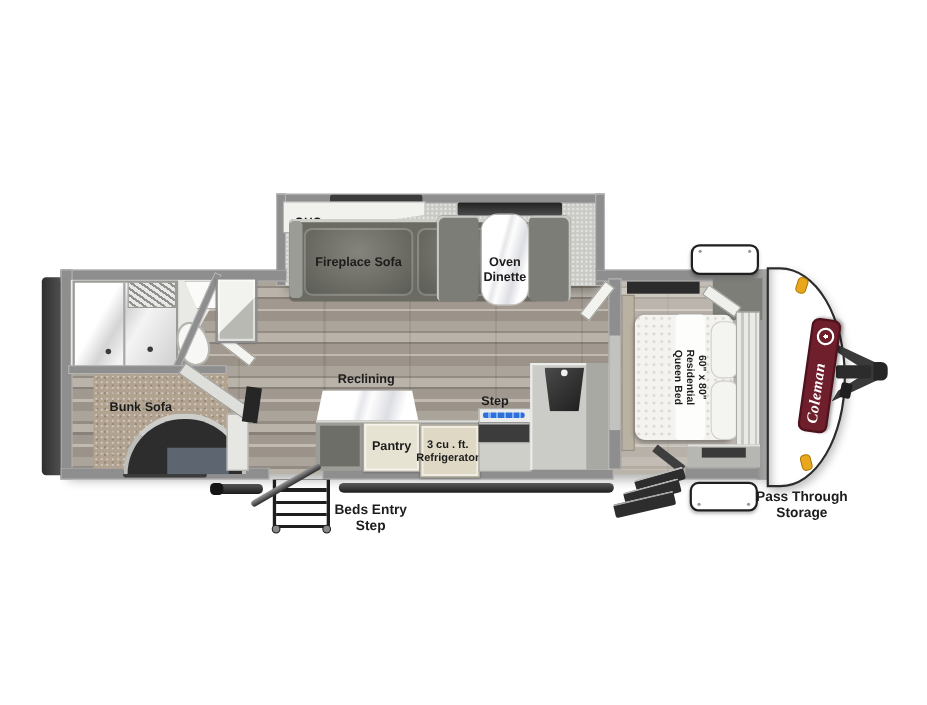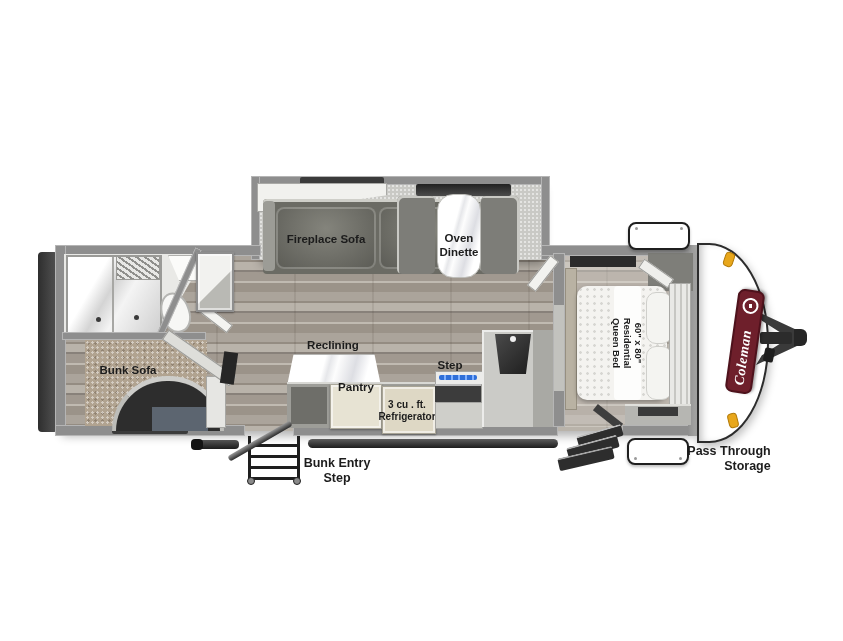--- a/index.html
+++ b/index.html
@@ -92,21 +92,21 @@
   <div class="lbl" style="left:128px;top:371px;font-size:11.5px;">Bunk Sofa</div>
 
   <div class="abs marble" style="left:287px;top:354px;width:92px;height:30px;border:1px solid #b5b5b2;
               clip-path:polygon(7% 0,93% 0,100% 100%,0 100%);"></div>
   <div class="lbl" style="left:333px;top:346px;font-size:11.5px;">Reclining</div>
 
   <div class="abs" style="left:287px;top:382px;width:196px;height:46px;background:#9d9d98;box-shadow:inset 0 2px 0 #d8d8d4;">
     <div class="abs" style="left:4px;top:5px;width:36px;height:37px;background:#6e6e69;"></div>
   </div>
   <div class="abs cab" style="left:330px;top:384px;width:50px;height:43px;background:#e7e3d3;border:1px solid #aaa79a;"></div>
-  <div class="lbl" style="left:356px;top:388px;font-size:11.5px;">Pantry</div>
+  <div class="lbl" style="left:356px;top:407px;font-size:11.5px;">Pantry</div>
   <div class="abs cab" style="left:382px;top:386px;width:52px;height:46px;background:#ded8c5;border:1px solid #a8a495;"></div>
   <div class="lbl" style="left:407px;top:411px;font-size:10px;">3 cu . ft.
 Refrigerator</div>
 
   <div class="abs" style="left:435px;top:371px;width:46px;height:12px;background:#ececea;border:1px solid #a5a5a2;">
     <div class="abs" style="left:3px;top:3px;width:38px;height:5px;background:repeating-linear-gradient(90deg,#2f6fd8 0 5px,#7fb0ff 5px 7px);border-radius:2px;"></div>
   </div>
   <div class="abs" style="left:435px;top:384px;width:46px;height:18px;background:#3c3c3c;box-shadow:inset 0 2px 0 #bdbdbd;"></div>
   <div class="abs" style="left:435px;top:402px;width:46px;height:25px;background:#cfcfca;border:1px solid #a5a5a2;"></div>
   <div class="lbl" style="left:450px;top:366px;font-size:11.5px;">Step</div>
@@ -153,36 +153,36 @@
   <div class="abs" style="left:764px;top:348px;width:10px;height:14px;background:#1f1f1f;border-radius:2px;transform:rotate(12deg);"></div>
 
   <div class="abs door-panel" style="left:628px;top:222px;width:58px;height:24px;">
     <div class="screw" style="left:5px;top:3px;"></div>
     <div class="screw" style="right:5px;top:3px;"></div>
   </div>
   <div class="abs door-panel" style="left:627px;top:438px;width:58px;height:23px;">
     <div class="screw" style="left:5px;bottom:3px;"></div>
     <div class="screw" style="right:5px;bottom:3px;"></div>
   </div>
-  <div class="lbl" style="left:729px;top:459px;font-size:12.5px;text-align:right;">Pass Through
+  <div class="lbl" style="left:729px;top:459px;font-size:12.5px;">Pass Through
 Storage</div>
 
   <div class="abs" style="left:197px;top:440px;width:42px;height:9px;background:linear-gradient(180deg,#555,#1c1c1c);border-radius:4px;">
     <div class="abs" style="left:-6px;top:-1px;width:12px;height:11px;background:#141414;border-radius:4px;"></div>
   </div>
   <div class="abs" style="left:308px;top:439px;width:250px;height:9px;background:linear-gradient(180deg,#5c5c5c,#1d1d1d);border-radius:5px;"></div>
 
   <div class="abs" style="left:248px;top:436px;width:46px;height:44px;
               border-left:3px solid #1e1e1e;border-right:3px solid #1e1e1e;
               background:repeating-linear-gradient(180deg,rgba(0,0,0,0) 0 8px,#1e1e1e 8px 11px);">
     <div class="abs" style="left:-4px;bottom:-5px;width:6px;height:6px;border-radius:50%;background:#8a8a8a;border:1px solid #222;"></div>
     <div class="abs" style="right:-4px;bottom:-5px;width:6px;height:6px;border-radius:50%;background:#8a8a8a;border:1px solid #222;"></div>
   </div>
   <div class="abs" style="left:224px;top:438px;width:72px;height:6px;background:linear-gradient(180deg,#9a9a9a,#2a2a2a);border-radius:3px;transform:rotate(-30deg);"></div>
-  <div class="lbl" style="left:337px;top:471px;font-size:12.5px;">Bunk Entry
+  <div class="lbl" style="left:337px;top:471px;font-size:12.5px;">Beds Entry
 Step</div>
 
   <div class="abs" style="left:577px;top:430px;width:46px;height:10px;background:#2d2d2d;border-top:2px solid #bdbdbd;border-radius:2px;transform:rotate(-16deg);"></div>
   <div class="abs" style="left:567px;top:441px;width:52px;height:11px;background:#2d2d2d;border-top:2px solid #b0b0b0;border-radius:2px;transform:rotate(-15deg);"></div>
   <div class="abs" style="left:558px;top:452px;width:56px;height:11px;background:#2d2d2d;border-top:2px solid #a5a5a5;border-radius:2px;transform:rotate(-13deg);"></div>
 
   <div class="abs" style="left:693px;top:328px;width:104px;height:27px;background:#6e1f2b;border:2px solid #4e121c;border-radius:7px;
               transform:rotate(-82deg);display:flex;align-items:center;justify-content:space-between;padding:0 6px;box-sizing:border-box;box-shadow:1px 2px 3px rgba(0,0,0,.35);">
     <span style="color:#ffffff;font-style:italic;font-weight:700;font-size:14px;letter-spacing:.5px;font-family:'Liberation Serif',serif;">Coleman</span>
     <span style="width:12px;height:12px;border:2px solid #ffffff;border-radius:50%;display:inline-block;background:radial-gradient(circle,#ffffff 0 2px,#6e1f2b 2px);"></span>

